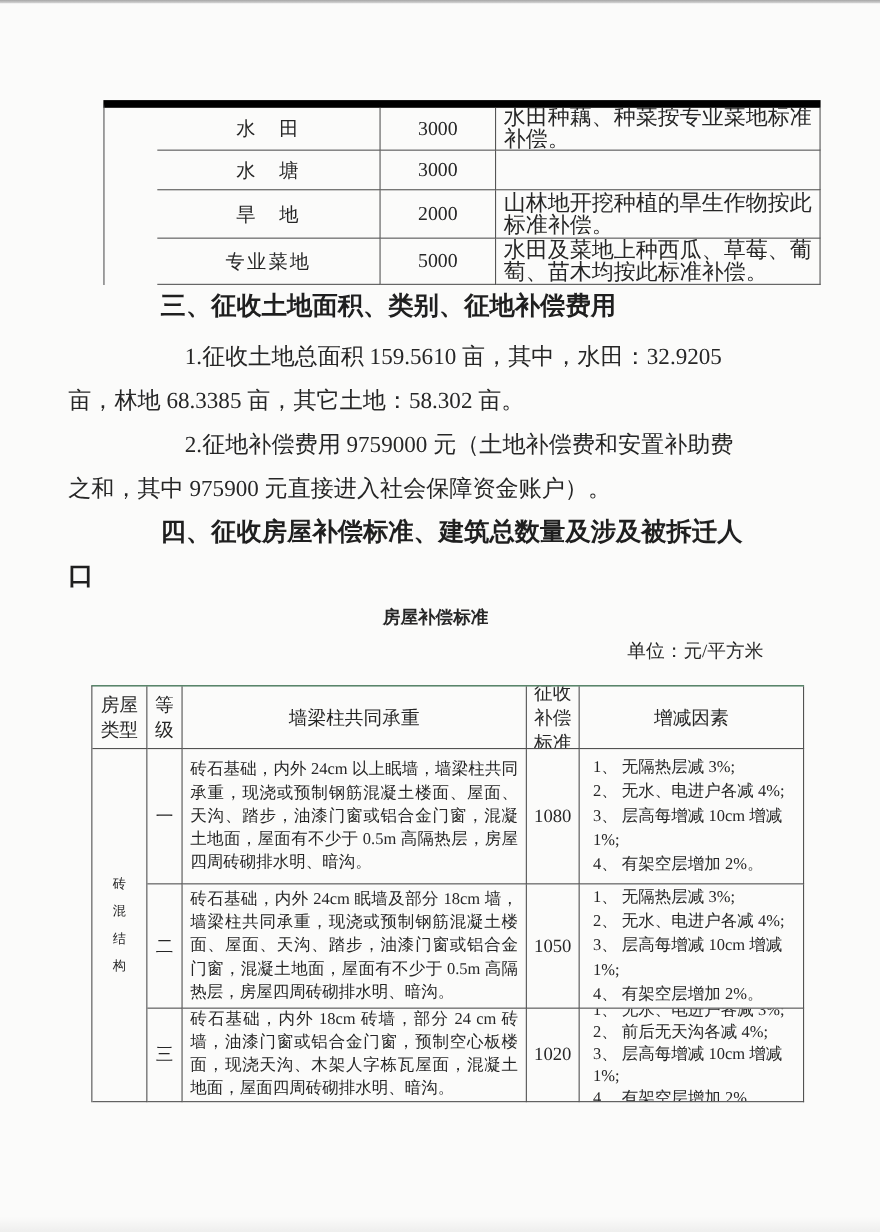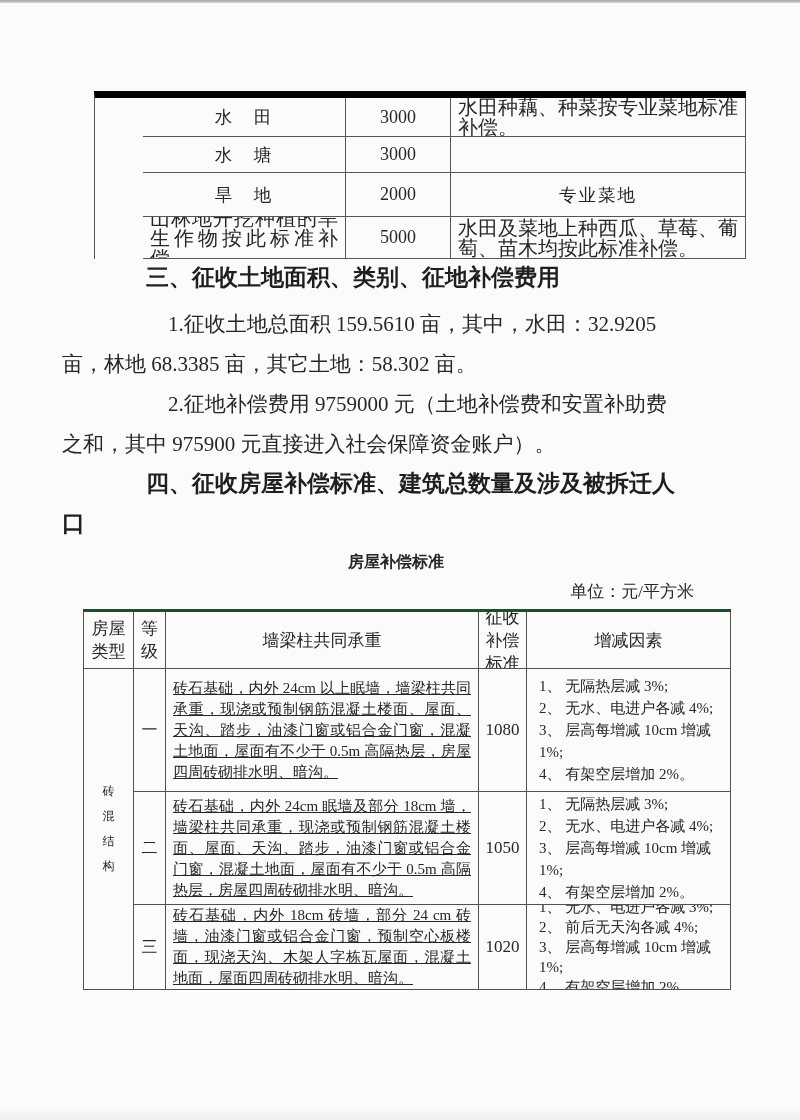--- a/index.html
+++ b/index.html
@@ -51,44 +51,44 @@
     margin:0;font-size:16px;line-height:36px;text-align:center;
     width:668px;font-weight:bold;
   }
   .unit-label{
     margin:0;font-size:17px;line-height:24px;text-align:right;
     width:668px;padding-right:36px;box-sizing:border-box;
   }
 
   
   .house-table{
-    position:absolute;left:83px;top:609px;width:647px;
+    position:absolute;left:83px;top:623px;width:647px;
     display:grid;
     grid-template-columns:50px 32px 313px 48px 204px;
     grid-template-rows:57px 123px 113px 85px;
-    border-top:3px solid #14532d;border-left:1px solid #525252;
+    border-top:1px solid #14532d;border-left:1px solid #525252;
     box-sizing:content-box;
   }
   .house-table .cell{
     border-right:1px solid #525252;border-bottom:1px solid #525252;
     display:flex;align-items:center;justify-content:center;
     overflow:hidden;
   }
   .ht-header{font-size:17px;line-height:23px;text-align:center;}
   .ht-header .wrap2{width:38px;word-break:break-all;text-align:center;}
   .ht-header .wrap1{width:18px;word-break:break-all;text-align:center;}
   .ht-type-group{grid-row:2/5;}
   .ht-type-group .vert{
     width:17px;font-size:12px;line-height:25px;word-break:break-all;
     text-align:center;
   }
   .ht-grade{font-size:16px;}
   .ht-structure{justify-content:flex-start;}
   .ht-structure .txt{
-    font-size:15px;line-height:21px;padding:0 7px;text-align:justify;text-decoration:underline;
+    font-size:15px;line-height:21px;padding:0 7px;text-align:justify;
   }
   .ht-standard{font-size:17px;}
   .ht-factors{justify-content:flex-start;}
   .ht-factors .lines{padding-left:12px;font-size:15px;line-height:22px;}
   .ht-factors.tight .lines{line-height:20px;}
 </style>
 </head>
 <body>
 
 <div class="scan-edge-top"></div>
@@ -114,26 +114,26 @@
   <div class="cell lt-note">
       <span></span>
     </div>
 
   <div class="cell lt-type">
       <span>旱　地</span>
     </div>
   <div class="cell lt-price">
       <span>2000</span>
     </div>
+  <div class="cell lt-note">
+      <span>山林地开挖种植的旱生作物按此标准补偿。</span>
+    </div>
+
   <div class="cell lt-type">
       <span>专业菜地</span>
-    </div>
-
-  <div class="cell lt-note">
-      <span>山林地开挖种植的旱生作物按此标准补偿。</span>
     </div>
   <div class="cell lt-price">
       <span>5000</span>
     </div>
   <div class="cell lt-note">
       <span>水田及菜地上种西瓜、草莓、葡萄、苗木均按此标准补偿。</span>
     </div>
 </div>
 
 <div class="content">

